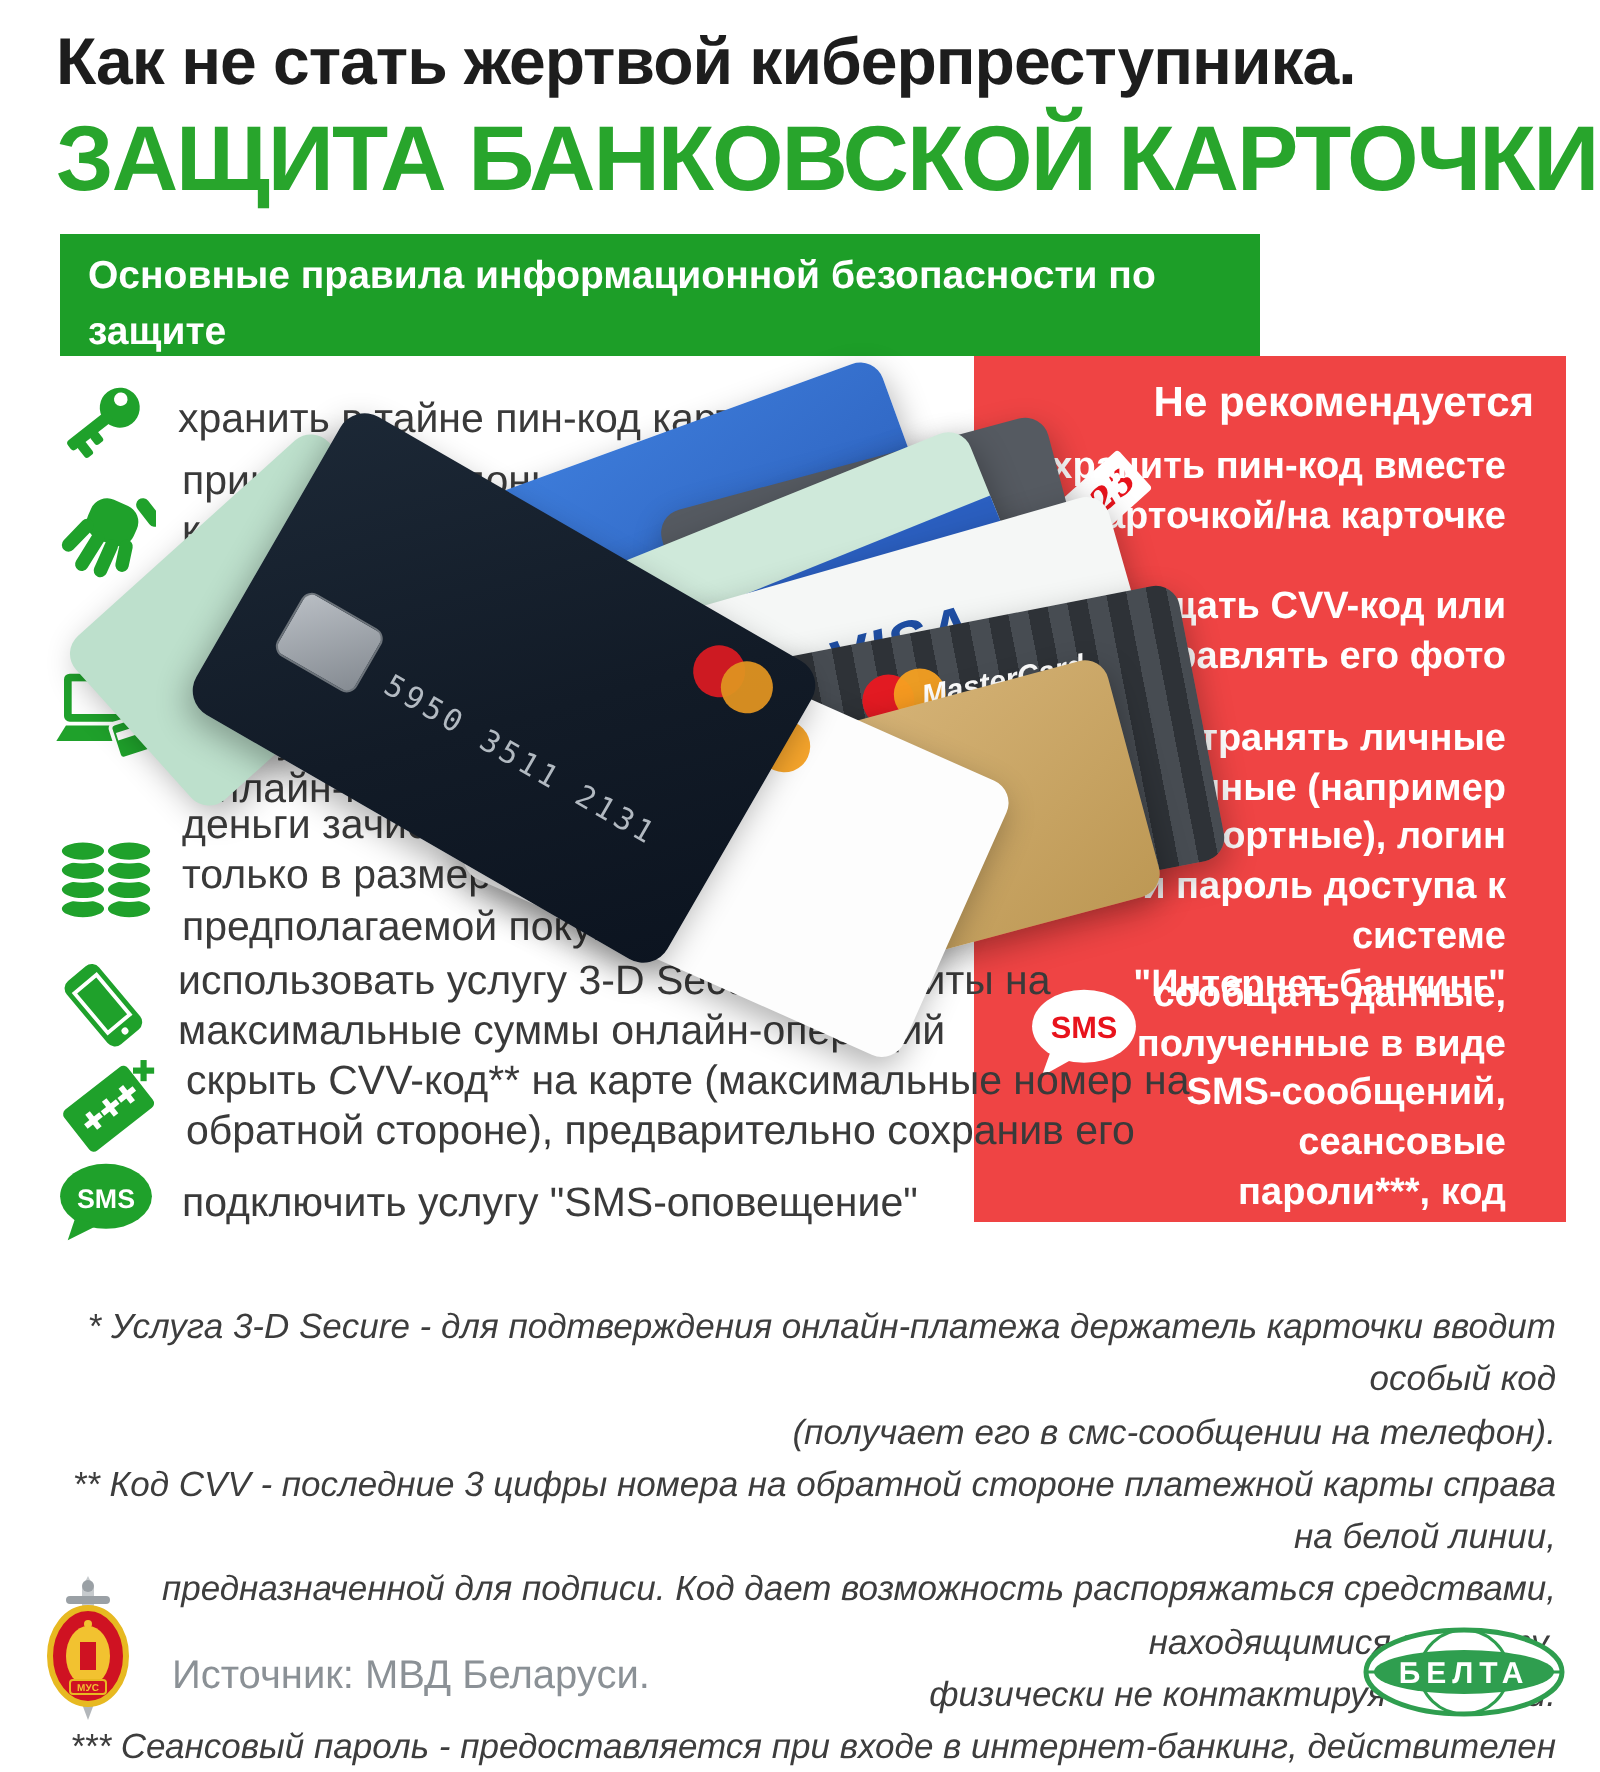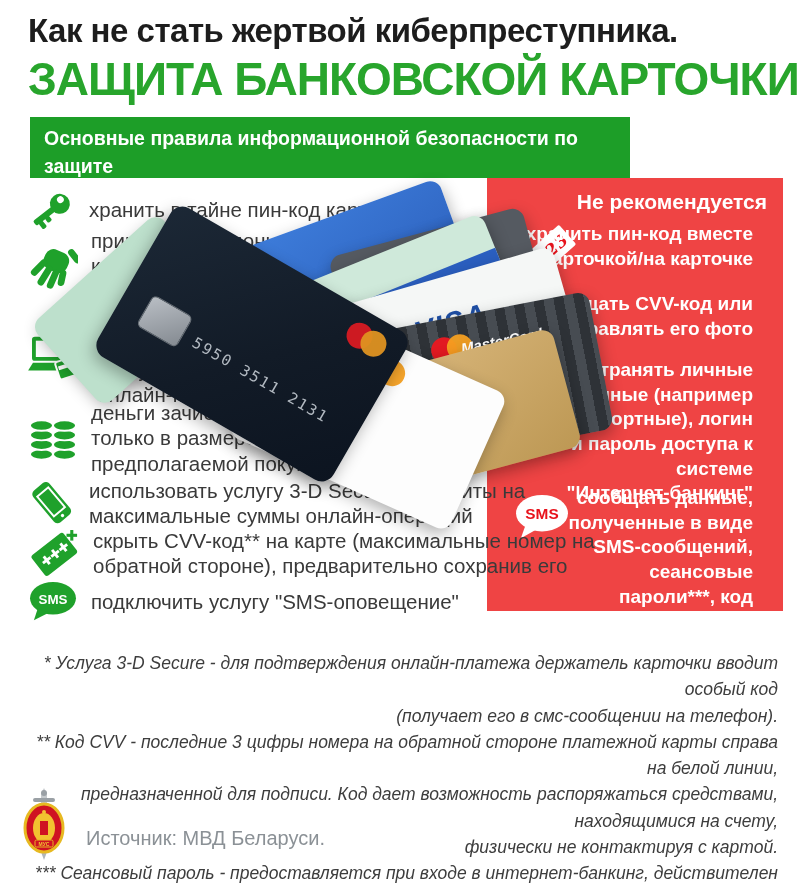--- a/index.html
+++ b/index.html
@@ -331,15 +331,24 @@
       <ellipse cx="28" cy="40" rx="11" ry="15" fill="#f2c230"></ellipse>
       <rect x="24" y="33" width="8" height="14" fill="#cf1222"></rect>
       <circle cx="28" cy="24" r="2" fill="#f2c230"></circle>
       <rect x="19" y="52" width="18" height="7" rx="1.5" fill="#cf1222" stroke="#e7b921" stroke-width="1"></rect>
       <text x="28" y="57.6" text-anchor="middle" font-size="5" font-weight="bold" fill="#f2c230">МУС</text>
     </svg>
   </span>
   <div class="src">Источник: МВД Беларуси.</div>
 
   <div class="footer-right">
+    <span>
+      <svg width="104" height="48" viewBox="0 0 104 48">
+        <ellipse cx="52" cy="24" rx="49" ry="21" fill="#ffffff" stroke="#2f9e4f" stroke-width="2.5"></ellipse>
+        <ellipse cx="52" cy="24" rx="22" ry="21" fill="none" stroke="#2f9e4f" stroke-width="1.5"></ellipse>
+        <line x1="3" y1="24" x2="101" y2="24" stroke="#2f9e4f" stroke-width="1.5"></line>
+        <ellipse cx="52" cy="24" rx="45" ry="11" fill="#2f9e4f"></ellipse>
+        <text x="52" y="29.5" text-anchor="middle" font-size="15" font-weight="bold" fill="#ffffff" letter-spacing="3">БЕЛТА</text>
+      </svg>
+    </span>
   </div>
 
 </div>
 
 </body></html>

